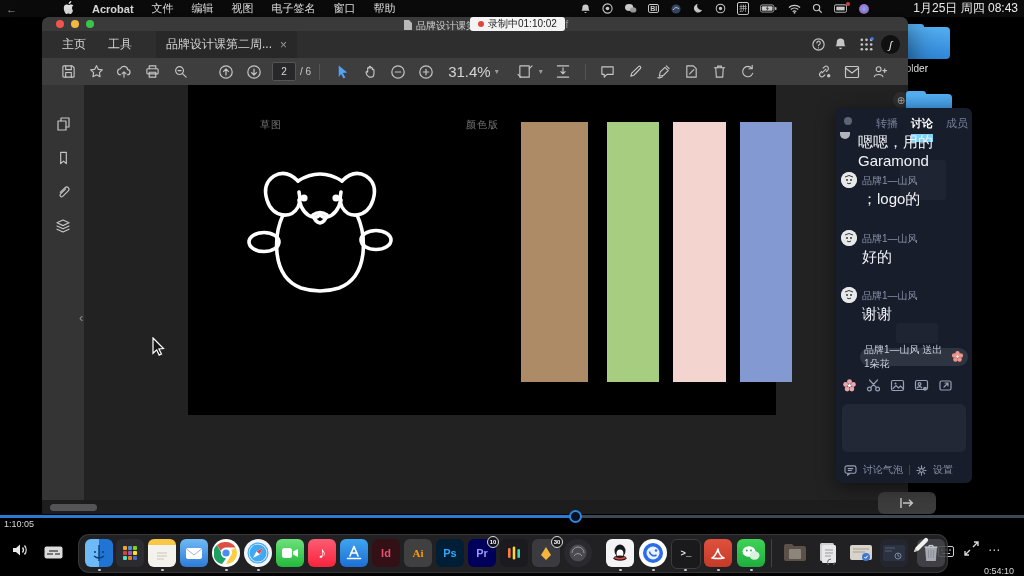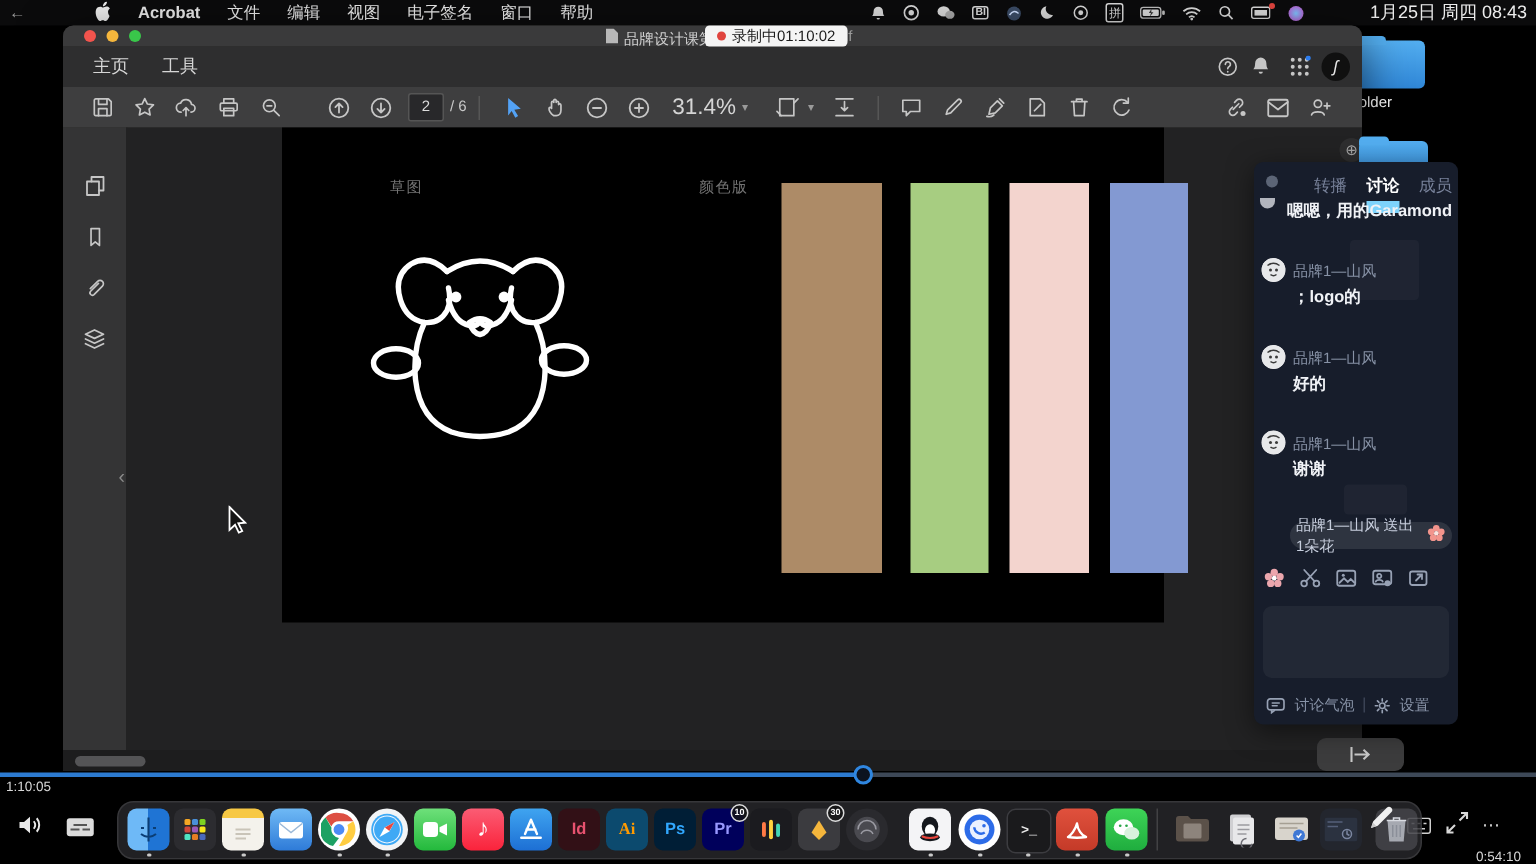--- a/index.html
+++ b/index.html
@@ -32,21 +32,21 @@
   
   .slide{left:146px;top:68px;width:588px;height:330px;background:#000;color:#fff;}
   .slide-label{font-size:10px;letter-spacing:1px;color:#737373;}
   .swatch{top:37px;height:260px;}
   
   .chat{left:836px;top:108px;width:136px;height:375px;background:#171d2b;border-radius:6px;
     color:#e9ecf2;z-index:30;box-shadow:0 4px 18px rgba(0,0,0,.5);}
   .chat-tabs{display:flex;gap:13px;position:absolute;left:40px;top:8px;font-size:11px;color:#78829a;}
   .chat-tab.active{color:#fff;font-weight:bold;border-bottom:8px solid #7dd3fc;padding-bottom:3px;}
   .msg-name{font-size:10px;color:#8792a6;}
-  .msg-text{font-size:11px;color:#f0f2f6;font-weight:700;}
+  .msg-text{font-size:15px;color:#f0f2f6;font-weight:400;}
   .avatar{width:16px;height:16px;border-radius:50%;background:#e9e9ec;overflow:hidden;}
   .gift{position:absolute;left:24px;top:240px;right:4px;height:18px;background:rgba(255,255,255,.10);
     border-radius:10px;display:flex;align-items:center;justify-content:flex-end;gap:4px;
     font-size:10px;color:#c7cedd;padding:0 4px;}
   .chat-ic{width:15px;height:15px;}
   .chat-ic svg{stroke:#97a1b4;fill:none;stroke-width:1.2;stroke-linecap:round;display:block;}
   .chat-input{position:absolute;left:6px;top:296px;width:124px;height:48px;background:rgba(255,255,255,.05);
     border-radius:6px;}
   .chat-footer{position:absolute;left:8px;bottom:6px;display:flex;align-items:center;gap:6px;
     font-size:10px;color:#8792a6;}
@@ -191,20 +191,24 @@
       <div class="abs" style="left:428px;top:0;height:14px;padding:0 8px;background:#f4f4f4;border-radius:3px;display:flex;align-items:center;gap:4px;z-index:3;">
         <span style="width:6px;height:6px;border-radius:50%;background:#e0443e;"></span>
         <span style="color:#1a1a1a;font-size:10px;">录制中01:10:02</span>
       </div>
       <span class="abs" style="left:518px;top:2px;color:#9a9a9a;font-size:10px;">df</span>
     </div>
 
     <div class="abs tabbar">
       <span style="margin-left:20px;">主页</span>
       <span style="margin-left:22px;">工具</span>
+      <span style="margin-left:24px;background:#282828;height:27px;display:flex;align-items:center;padding:0 10px;gap:8px;">
+        <span>品牌设计课第二周...</span>
+        <span style="color:#9a9a9a;">×</span>
+      </span>
       <span class="abs ic" style="right:82px;top:6px;">
           <svg width="15" height="15" viewBox="0 0 16 16">
             <circle cx="8" cy="8" r="6"></circle>
             <path d="M6.3 6.3a1.8 1.8 0 113 1.3c-.8.6-1.3 1-1.3 1.7M8 11.4v.2"></path>
           </svg>
         </span>
       <span class="abs ic" style="right:60px;top:6px;">
           <svg width="15" height="15" viewBox="0 0 16 16">
             <path fill="#c6c6c6" stroke="none" d="M8 1.5a4 4 0 00-4 4c0 3.3-1.3 4.3-1.3 4.3h10.6S12 8.8 12 5.5a4 4 0 00-4-4zM6.5 11.5a1.5 1.5 0 003 0z"></path>
           </svg>
@@ -633,21 +637,21 @@
       </div>
     <div class="dk" style="left:229px;background:linear-gradient(#fb5c74,#fa233b);color:#fff;font-size:16px;">♪</div>
     <div class="dk" style="left:261px;background:linear-gradient(#3fa4f0,#1d6fd4);">
         <svg width="18" height="18" viewBox="0 0 18 18">
           <path d="M9 2.5L5 12M9 2.5l4 9.5M6 9h6M2.5 14.5h13" stroke="#fff" stroke-width="1.6" fill="none" stroke-linecap="round"></path>
         </svg>
       </div>
     <div class="dk" style="left:293px;background:#321016;color:#e8526f;">
         <span>Id</span>
       </div>
-    <div class="dk" style="left:325px;background:#0c4a6e;color:#ff9a00;font-family:Liberation Serif, serif;">
+    <div class="dk" style="left:325px;background:#404040;color:#ff9a00;font-family:Liberation Serif, serif;">
         <span>Ai</span>
       </div>
     <div class="dk" style="left:357px;background:#001e36;color:#31a8ff;">
         <span>Ps</span>
       </div>
     <div class="dk" style="left:389px;background:#00005b;color:#9999ff;">
         <span>Pr</span>
         <span class="badge">10</span>
       </div>
     <div class="dk" style="left:421px;background:#1b1b1f;">

